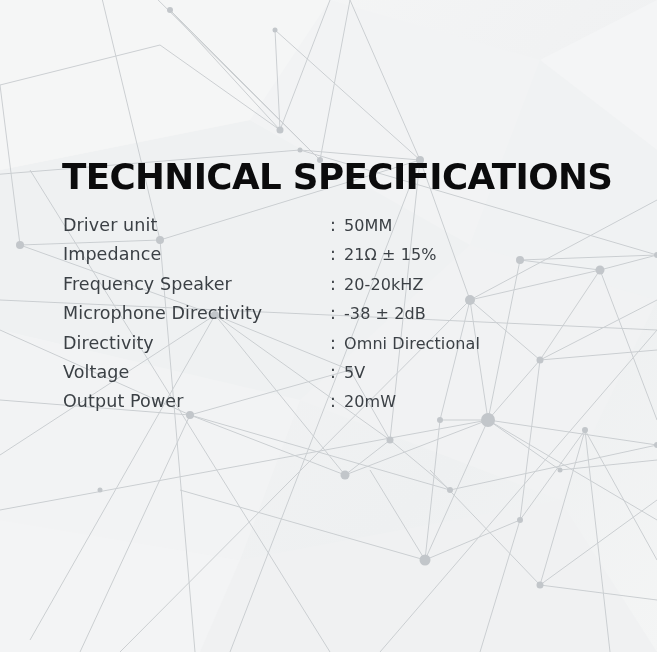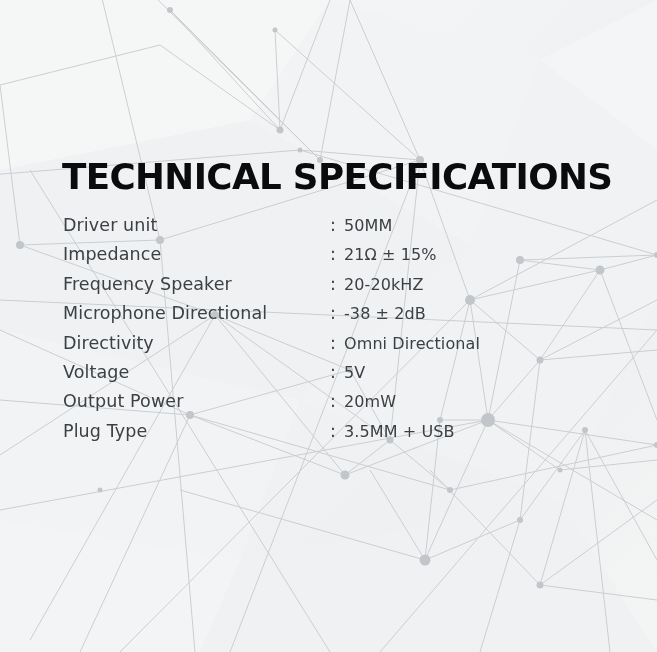--- a/index.html
+++ b/index.html
@@ -250,35 +250,32 @@
       <div class="spec-row">
         <span class="spec-label">Impedance</span><span class="spec-sep">:</span><span class="spec-value">21Ω ± 15%</span>
       </div>
 
       <div class="spec-row">
         <span class="spec-label">Frequency Speaker</span><span class="spec-sep">:</span><span class="spec-value">20-20kHZ</span>
       </div>
 
 
       <div class="spec-row">
-        <span class="spec-label">Microphone Directional</span><span class="spec-sep">:</span><span class="spec-value">-38 ± 2dB</span>
+        <span class="spec-label">Microphone Directivity</span><span class="spec-sep">:</span><span class="spec-value">-38 ± 2dB</span>
       </div>
 
       <div class="spec-row">
         <span class="spec-label">Directivity</span><span class="spec-sep">:</span><span class="spec-value">Omni Directional</span>
       </div>
 
 
       <div class="spec-row">
         <span class="spec-label">Voltage</span><span class="spec-sep">:</span><span class="spec-value">5V</span>
       </div>
 
       <div class="spec-row">
         <span class="spec-label">Output Power</span><span class="spec-sep">:</span><span class="spec-value">20mW</span>
       </div>
 
-      <div class="spec-row">
-        <span class="spec-label">Plug Type</span><span class="spec-sep">:</span><span class="spec-value">3.5MM + USB</span>
-      </div>
 
     </div>
   </div>
 </div>
 
 </body></html>

